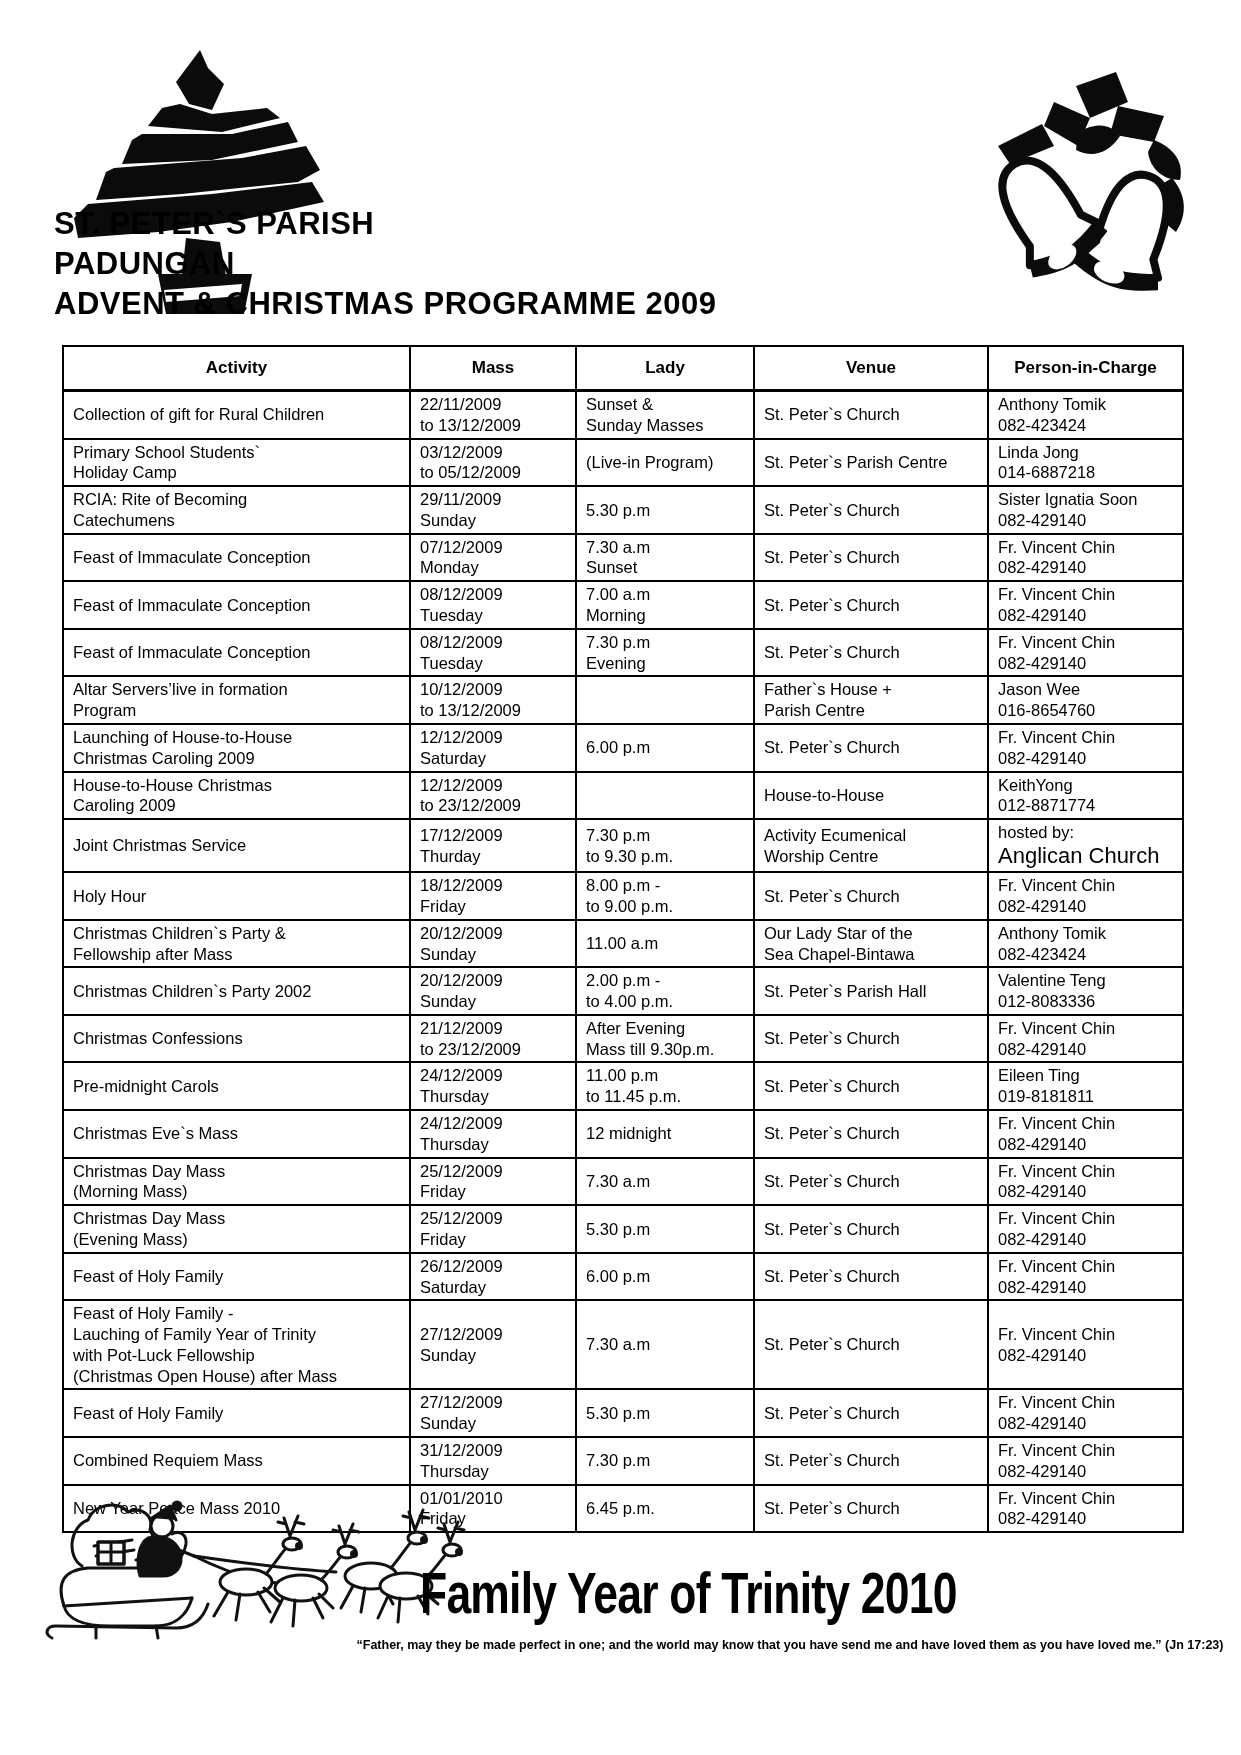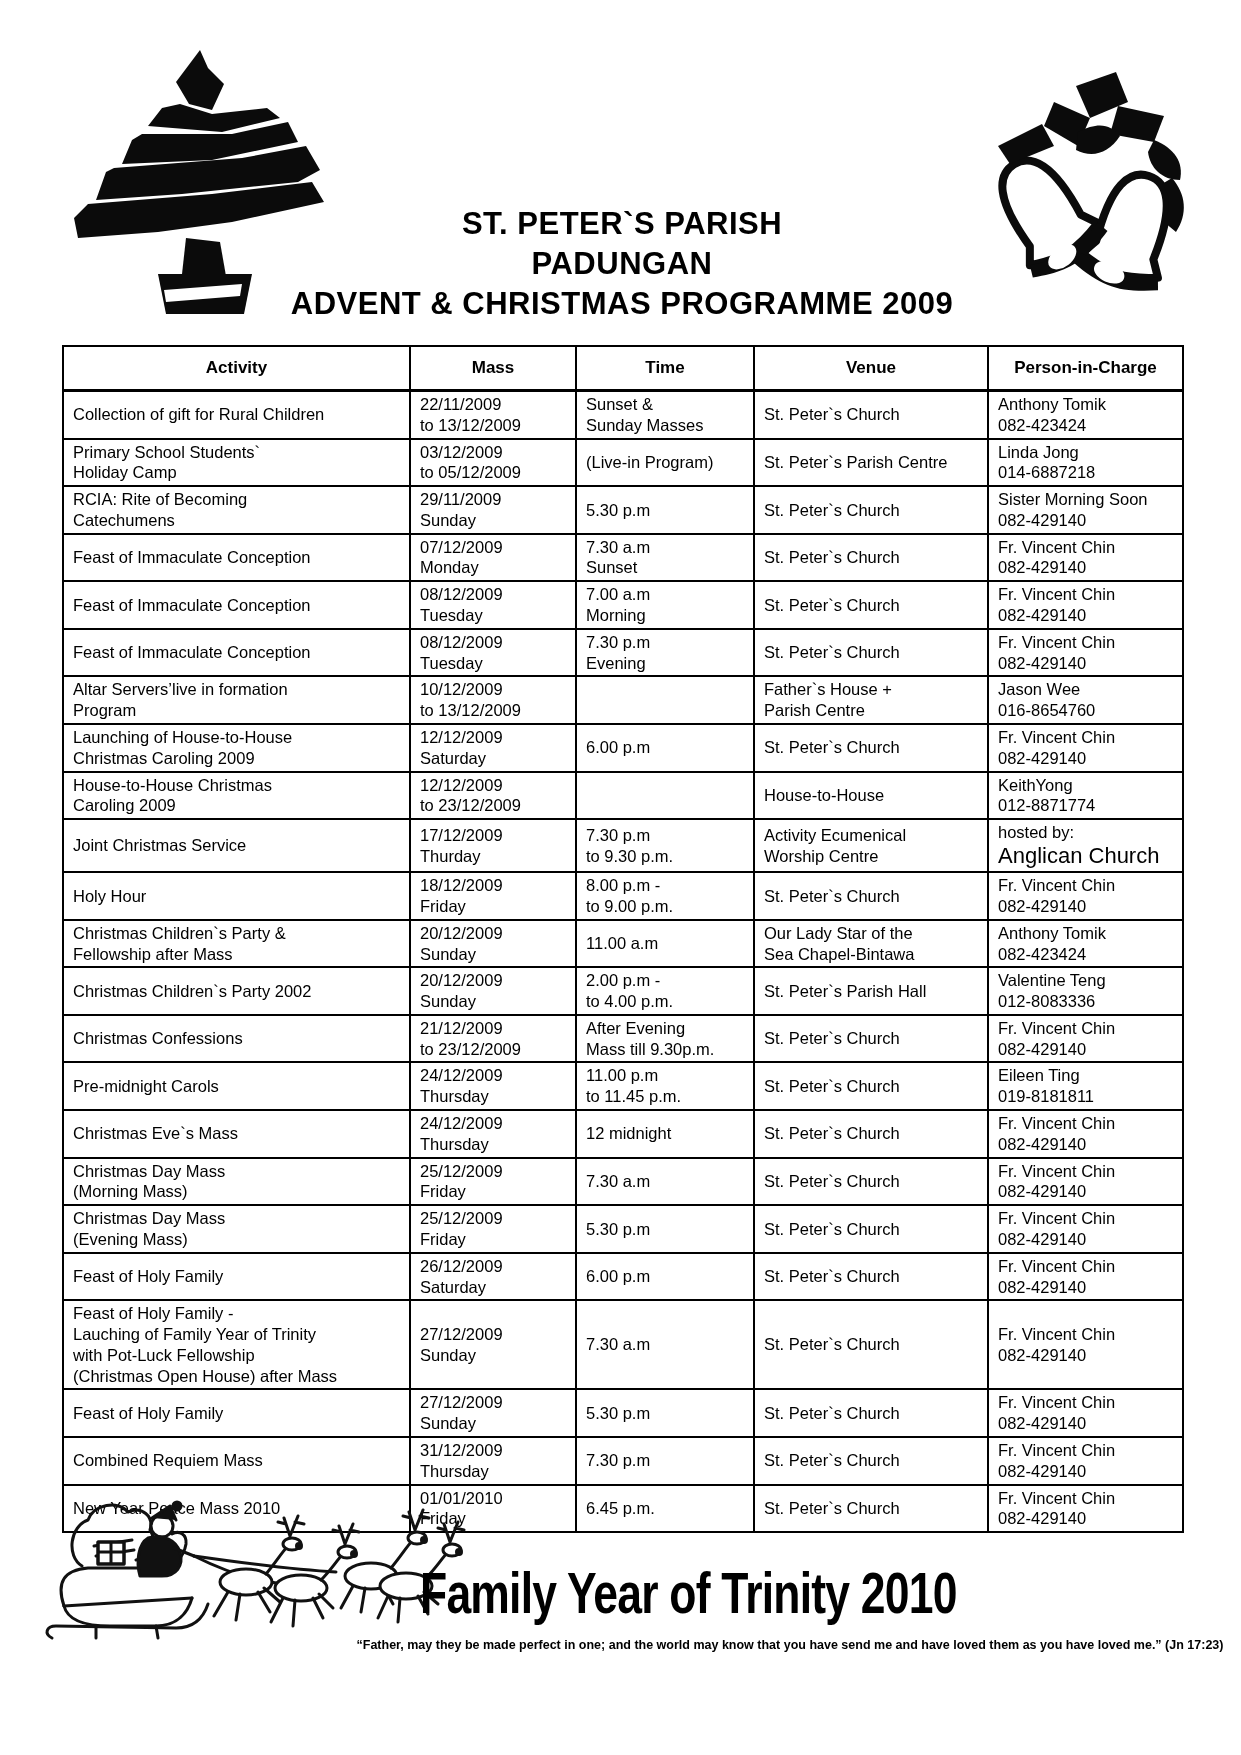--- a/index.html
+++ b/index.html
@@ -2,21 +2,21 @@
 <html><head>
 <meta charset="utf-8">
 <style>
   html,body{margin:0;padding:0;}
   body{
     width:1241px;height:1755px;background:#ffffff;color:#000;
     font-family:"Liberation Sans", sans-serif;position:relative;overflow:hidden;
   }
   .abs{position:absolute;}
   
-  .title-block{left:62px;top:204px;width:1120px;text-align:center;line-height:40px;}
+  .title-block{left:54px;top:204px;width:1120px;line-height:40px;}
   .title-line{font-size:31px;font-weight:bold;letter-spacing:0.5px;}
   
   .tbl-wrap{left:62px;top:345px;width:1122px;}
   table{border-collapse:collapse;table-layout:fixed;width:1120px;border:2px solid #f97316;}
   th,td{border:2.5px solid #000;padding:2px 9px;vertical-align:middle;
         font-size:16.5px;line-height:1.26;white-space:pre-line;overflow:hidden;}
   th{text-align:center;font-size:17px;font-weight:bold;height:38px;white-space:normal;border-bottom-width:3px;}
   tbody tr{height:46px;}
   td .person-large{font-size:22px;line-height:1.2;}
   
@@ -93,21 +93,21 @@
         <col style="width:347px">
           <col style="width:166px">
           <col style="width:178px">
         <col style="width:234px">
           <col style="width:195px">
       </colgroup>
       <thead>
         <tr>
           <th>Activity</th>
           <th>Mass</th>
-          <th>Time</th>
+          <th>Lady</th>
           <th>Venue</th>
           <th>Person-in-Charge</th>
         </tr>
       </thead>
       <tbody>
           <tr>
       <td>Collection of gift for Rural Children</td>
       <td>22/11/2009
 to 13/12/2009</td>
       <td>Sunset &amp;
@@ -124,21 +124,21 @@
       <td>St. Peter`s Parish Centre</td>
       <td><div>Linda Jong</div><div>014-6887218</div></td>
     </tr>
           <tr>
       <td>RCIA: Rite of Becoming
 Catechumens</td>
       <td>29/11/2009
 Sunday</td>
       <td>5.30 p.m</td>
       <td>St. Peter`s Church</td>
-      <td><div>Sister Morning Soon</div><div>082-429140</div></td>
+      <td><div>Sister Ignatia Soon</div><div>082-429140</div></td>
     </tr>
           <tr>
       <td>Feast of Immaculate Conception</td>
       <td>07/12/2009
 Monday</td>
       <td>7.30 a.m
 Sunset</td>
       <td>St. Peter`s Church</td>
       <td><div>Fr. Vincent Chin</div><div>082-429140</div></td>
     </tr>

